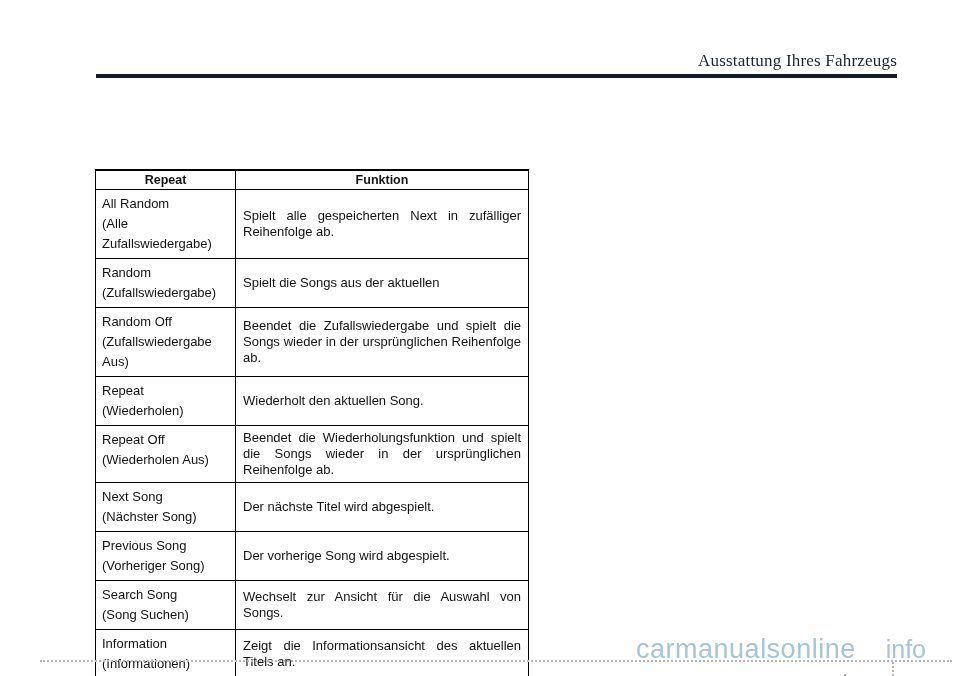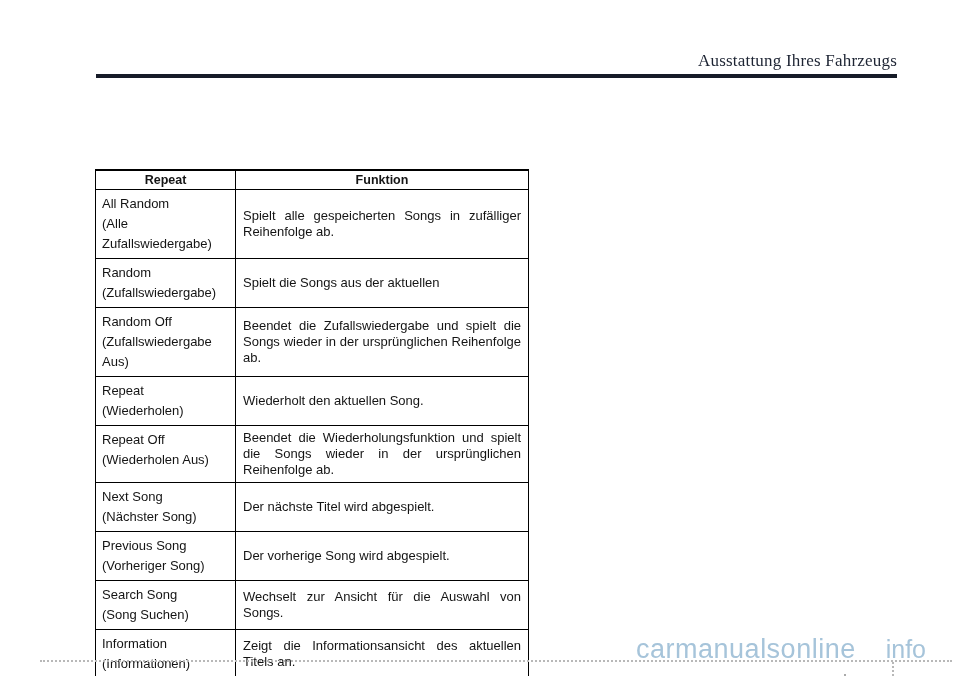--- a/index.html
+++ b/index.html
@@ -112,21 +112,21 @@
       <tr>
         <th>Repeat</th>
         <th>Funktion</th>
       </tr>
     </thead>
     <tbody>
       <tr>
         <td class="befehl">All Random
 (Alle
 Zufallswiedergabe)</td>
-        <td class="funktion">Spielt alle gespeicherten Songs in zufälliger Reihenfolge ab.</td>
+        <td class="funktion">Spielt alle gespeicherten Next in zufälliger Reihenfolge ab.</td>
       </tr>
       <tr>
         <td class="befehl">Random
 (Zufallswiedergabe)</td>
         <td class="funktion">Spielt die Songs aus der aktuellen</td>
       </tr>
       <tr>
         <td class="befehl">Random Off
 (Zufallswiedergabe
 Aus)</td>

